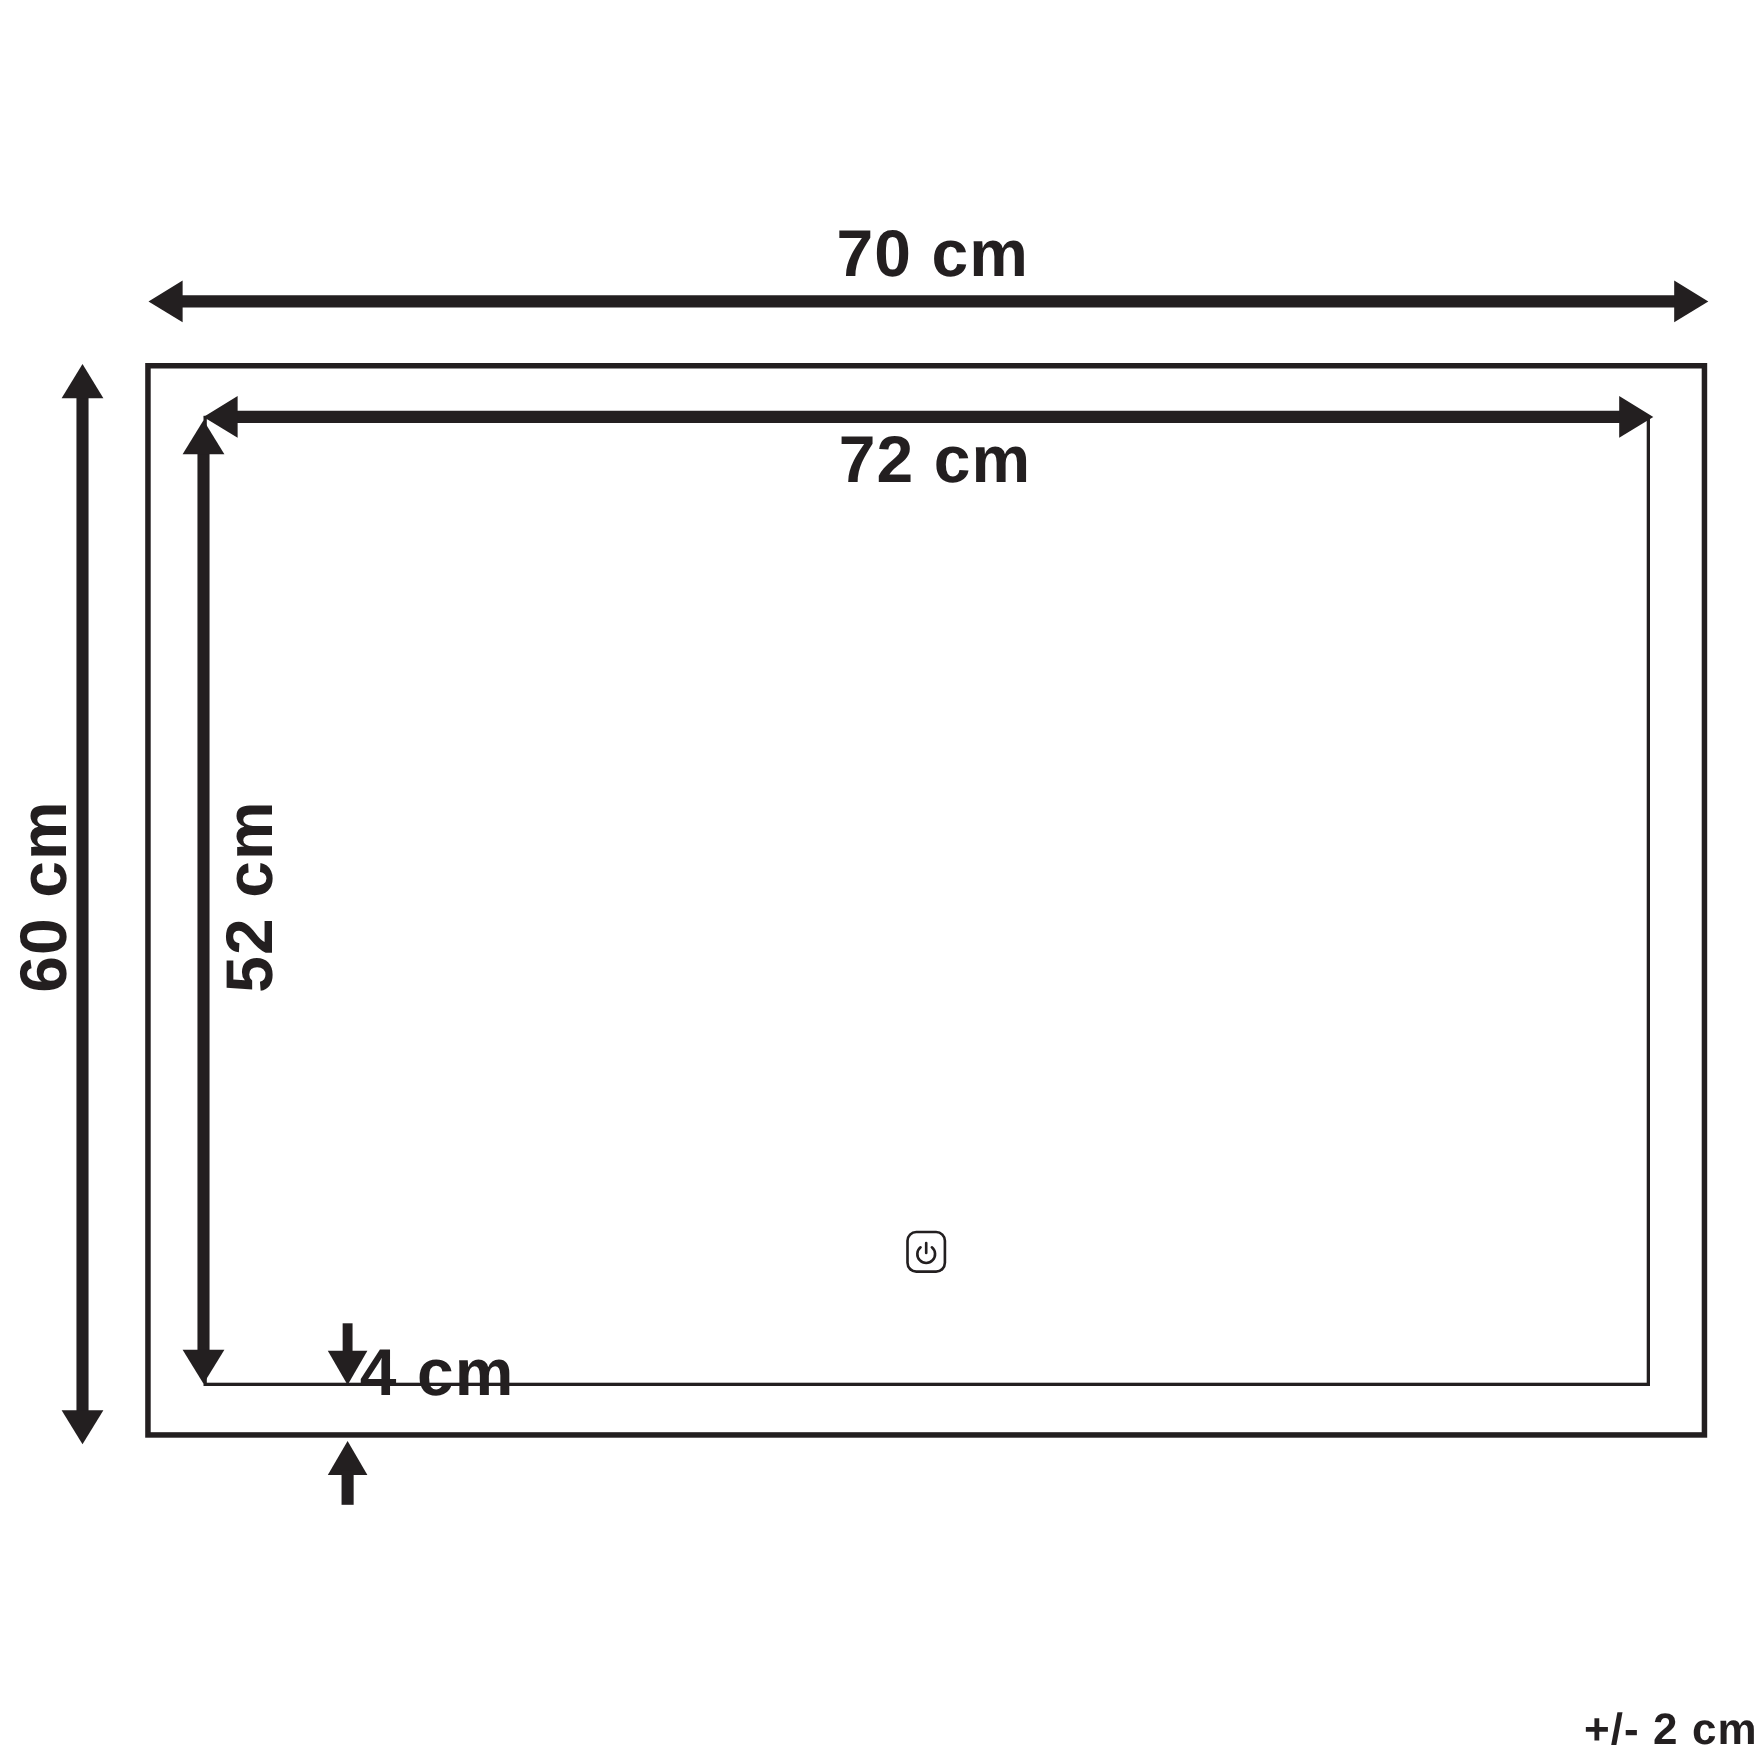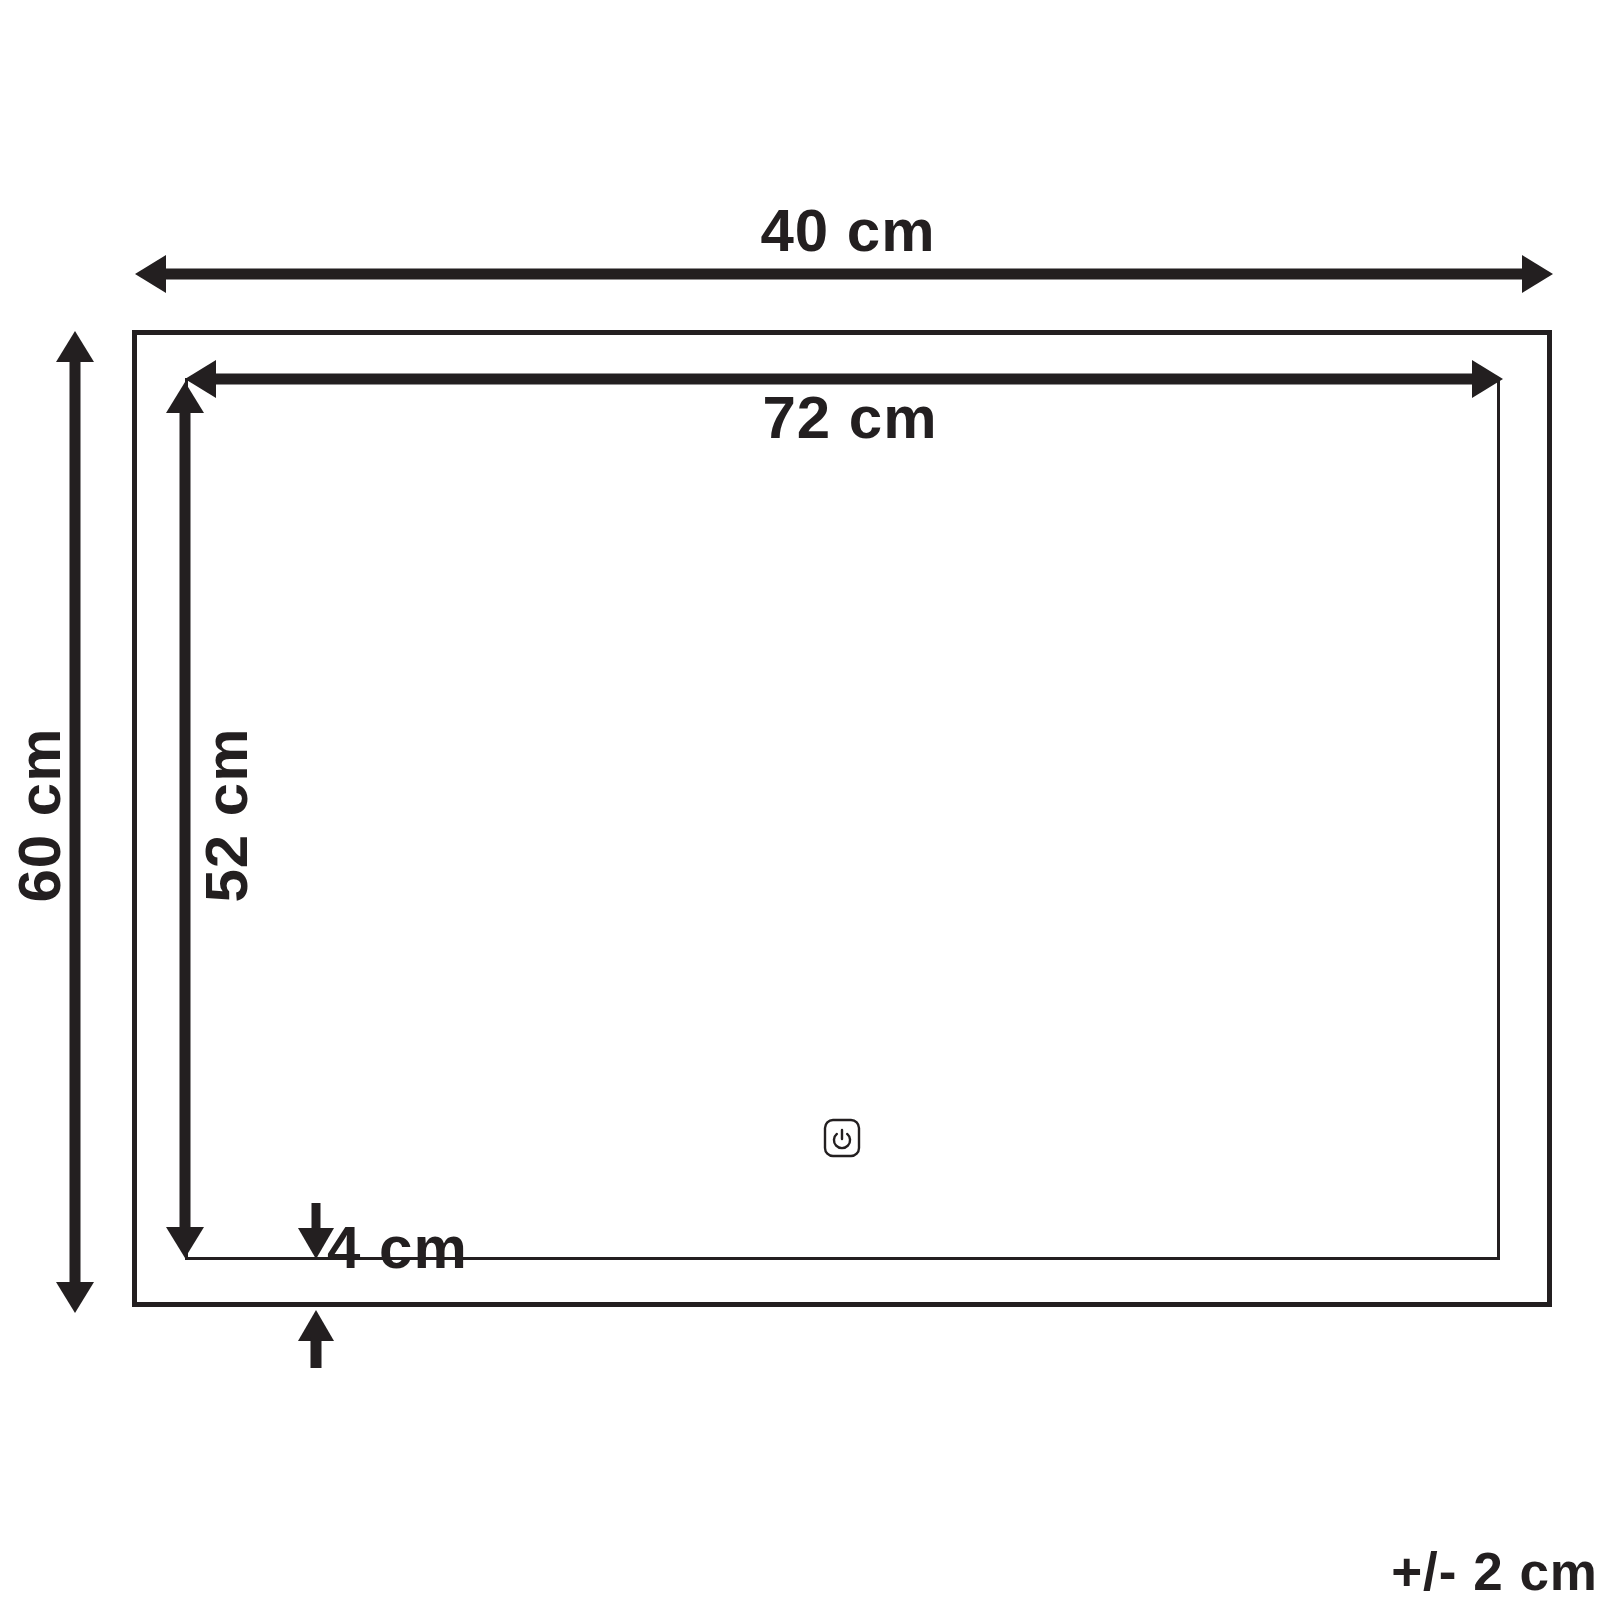--- a/index.html
+++ b/index.html
@@ -27,21 +27,21 @@
   }
   .centered { width: 300px; text-align: center; }
   .rot { width: 300px; height: 64px; text-align: center; transform: rotate(-90deg); }
   .label-80 { left: 698px; top: 199px; }
   .label-72 { left: 700px; top: 386px; text-align: center; }
   .label-60 { left: -110px; top: 783px; }
   .label-52 { left: 77px;  top: 783px; }
   .label-4  { left: 327px; top: 1183px; margin-top: 33px; }
   .tolerance-label {
     position: absolute; left: 1298px; top: 1548px; width: 300px;
-    text-align: right; font-weight: 700; font-size: 53px; line-height: 48px;
+    text-align: right; font-weight: 700; font-size: 40px; line-height: 48px;
     color: var(--line); letter-spacing: 1px; white-space: nowrap;
   }
   .power-icon-wrap { position: absolute; left: 823px; top: 1118px; width: 38px; height: 40px; }
   .power-icon-wrap svg { display: block; }
 </style>
 </head>
 <body>
 
 <div class="stage">
 
@@ -77,21 +77,21 @@
     <g>
       <line x1="316" y1="1203" x2="316" y2="1232" stroke-width="9"></line>
       <polygon points="316,1259 298,1228 334,1228"></polygon>
     </g>
     <g>
       <polygon points="316,1310 298,1341 334,1341"></polygon>
       <line x1="316" y1="1337" x2="316" y2="1368" stroke-width="11"></line>
     </g>
   </svg>
 
-  <div class="dim-label centered label-80">40 cm</div>
+  <div class="dim-label centered label-80">70 cm</div>
   <div class="dim-label centered label-72">72 cm</div>
   <div class="dim-label rot label-60">60 cm</div>
   <div class="dim-label rot label-52">52 cm</div>
   <div class="dim-label label-4">4 cm</div>
 
   <div class="power-icon-wrap">
     <svg width="38" height="40" viewBox="0 0 38 40" fill="none">
       <rect x="2" y="2" width="34" height="36" rx="8" stroke="currentColor" stroke-width="2.4"></rect>
       <path d="M13.86 15.9 A8.05 8.05 0 1 0 24.14 15.9" stroke="currentColor" stroke-width="2.4" stroke-linecap="round"></path>
       <path d="M19 12 L19 21" stroke="currentColor" stroke-width="2.4" stroke-linecap="round"></path>

